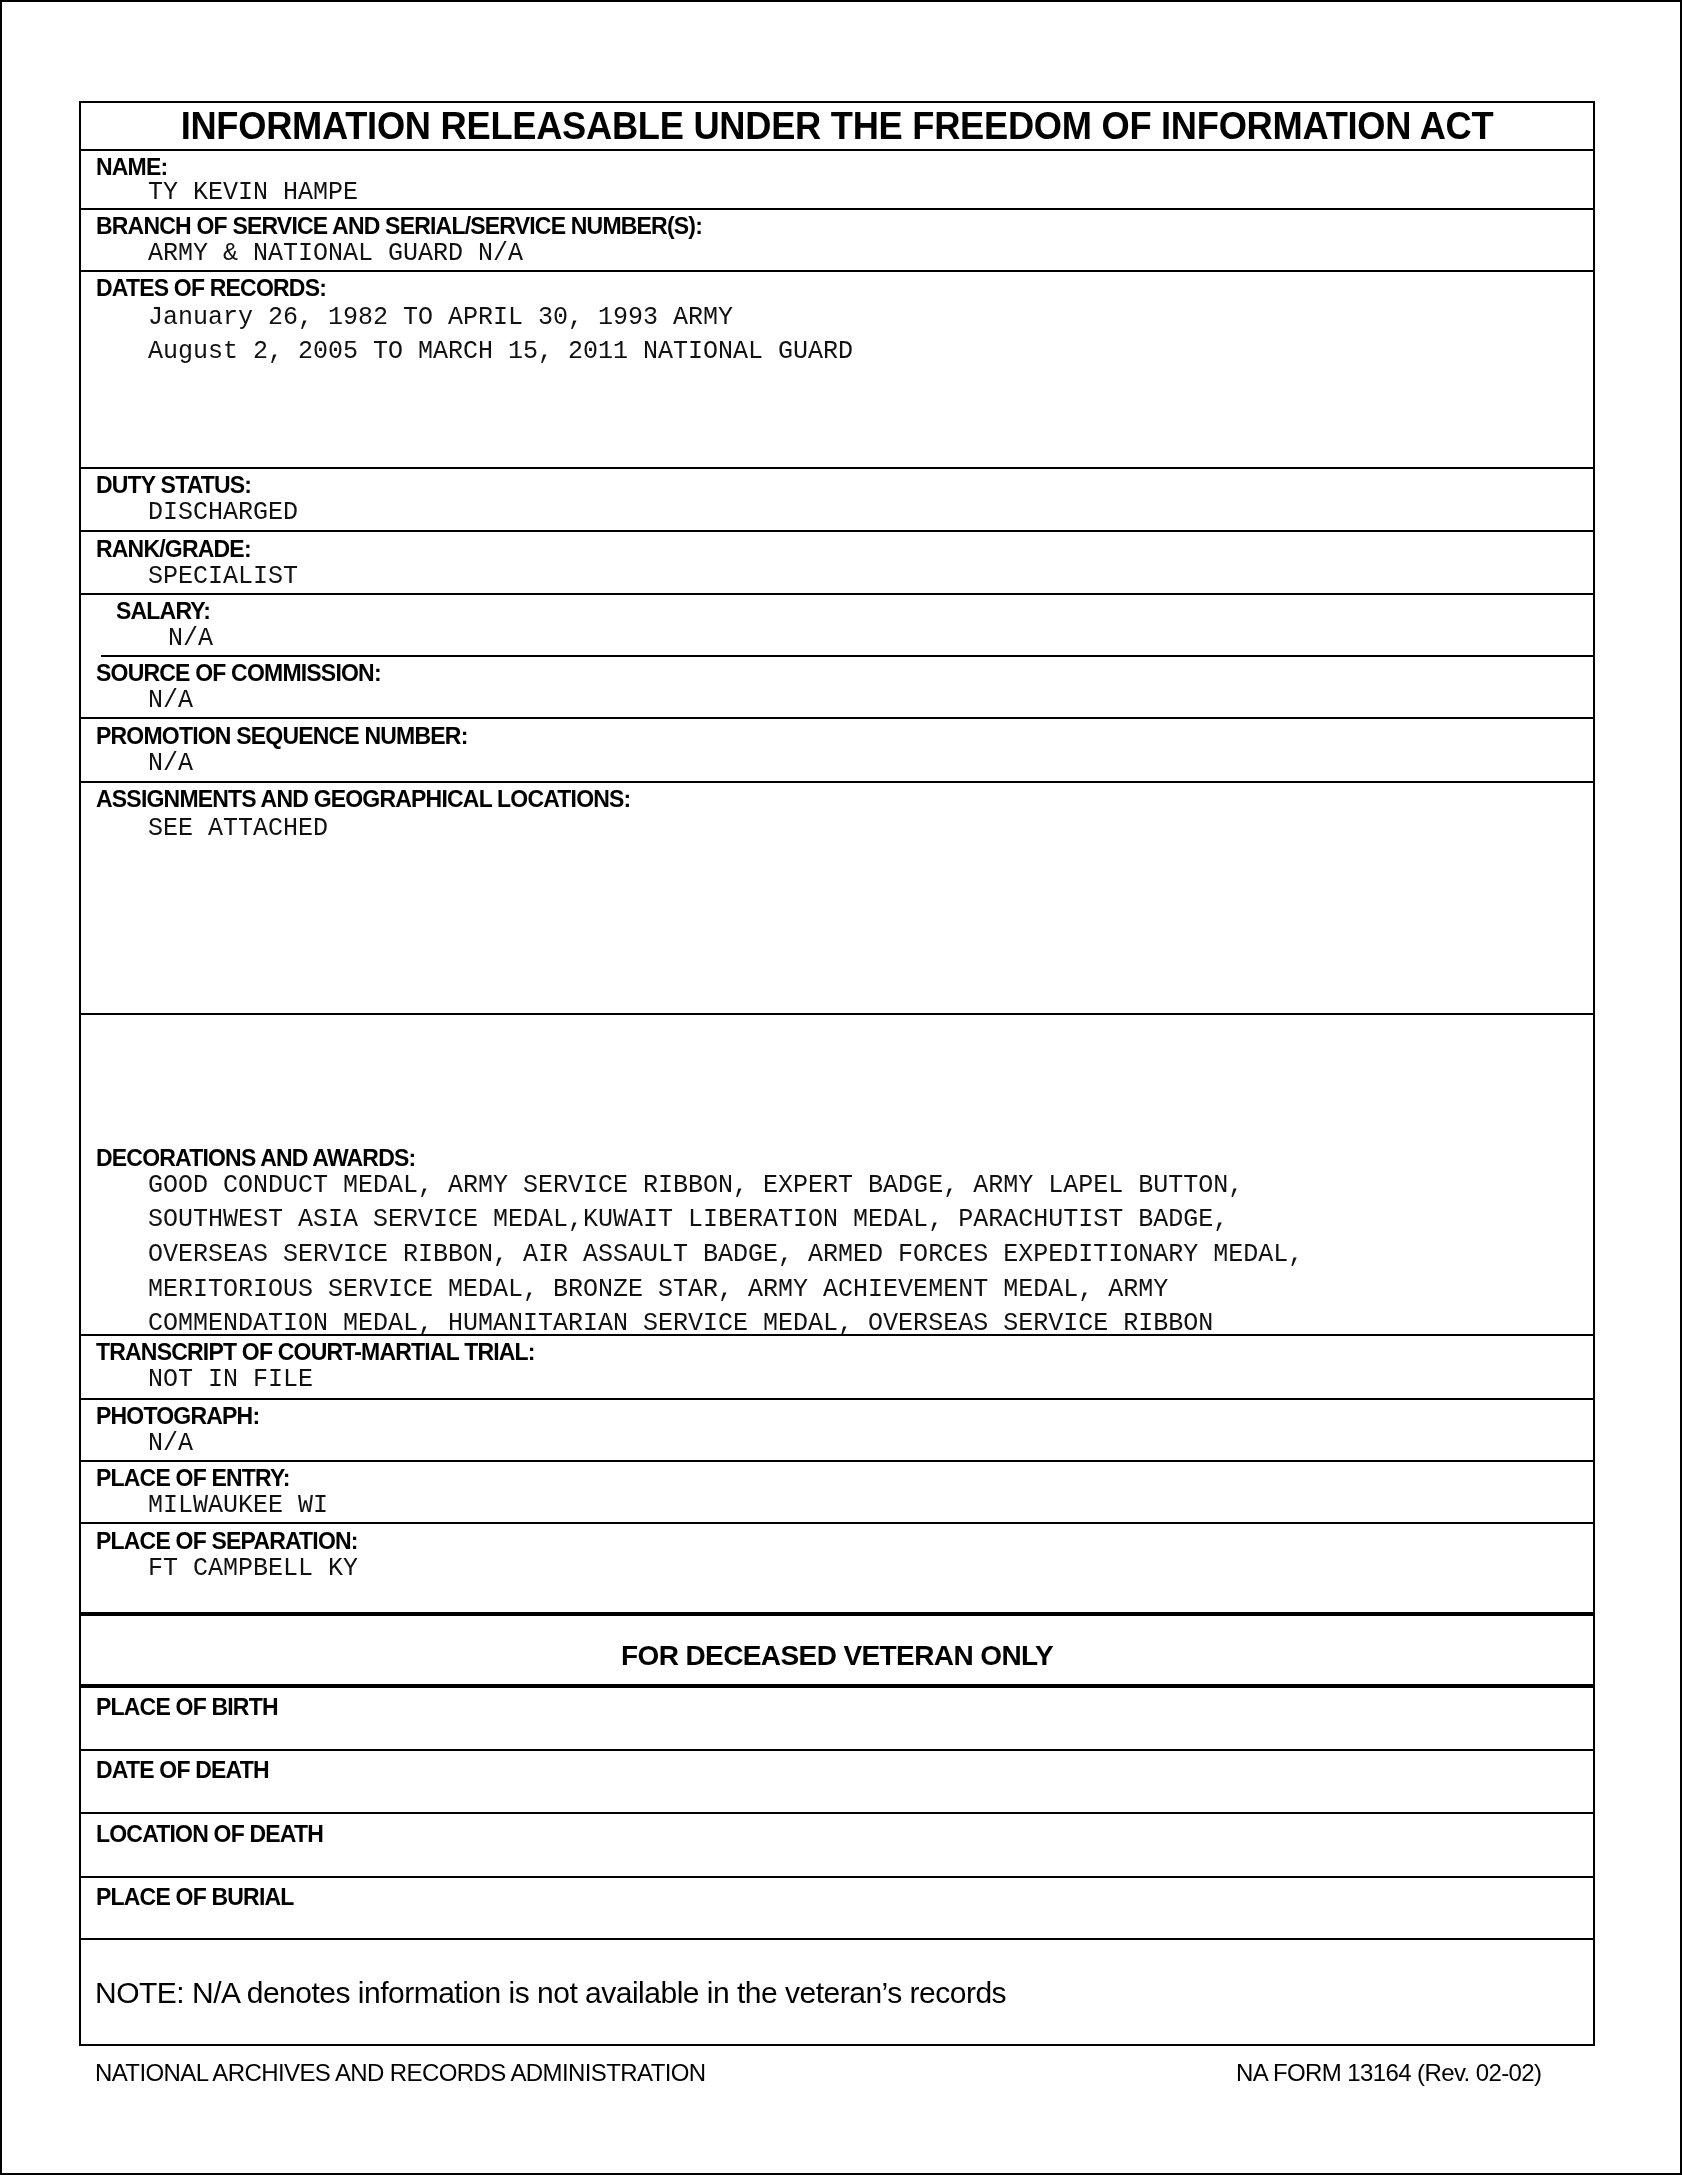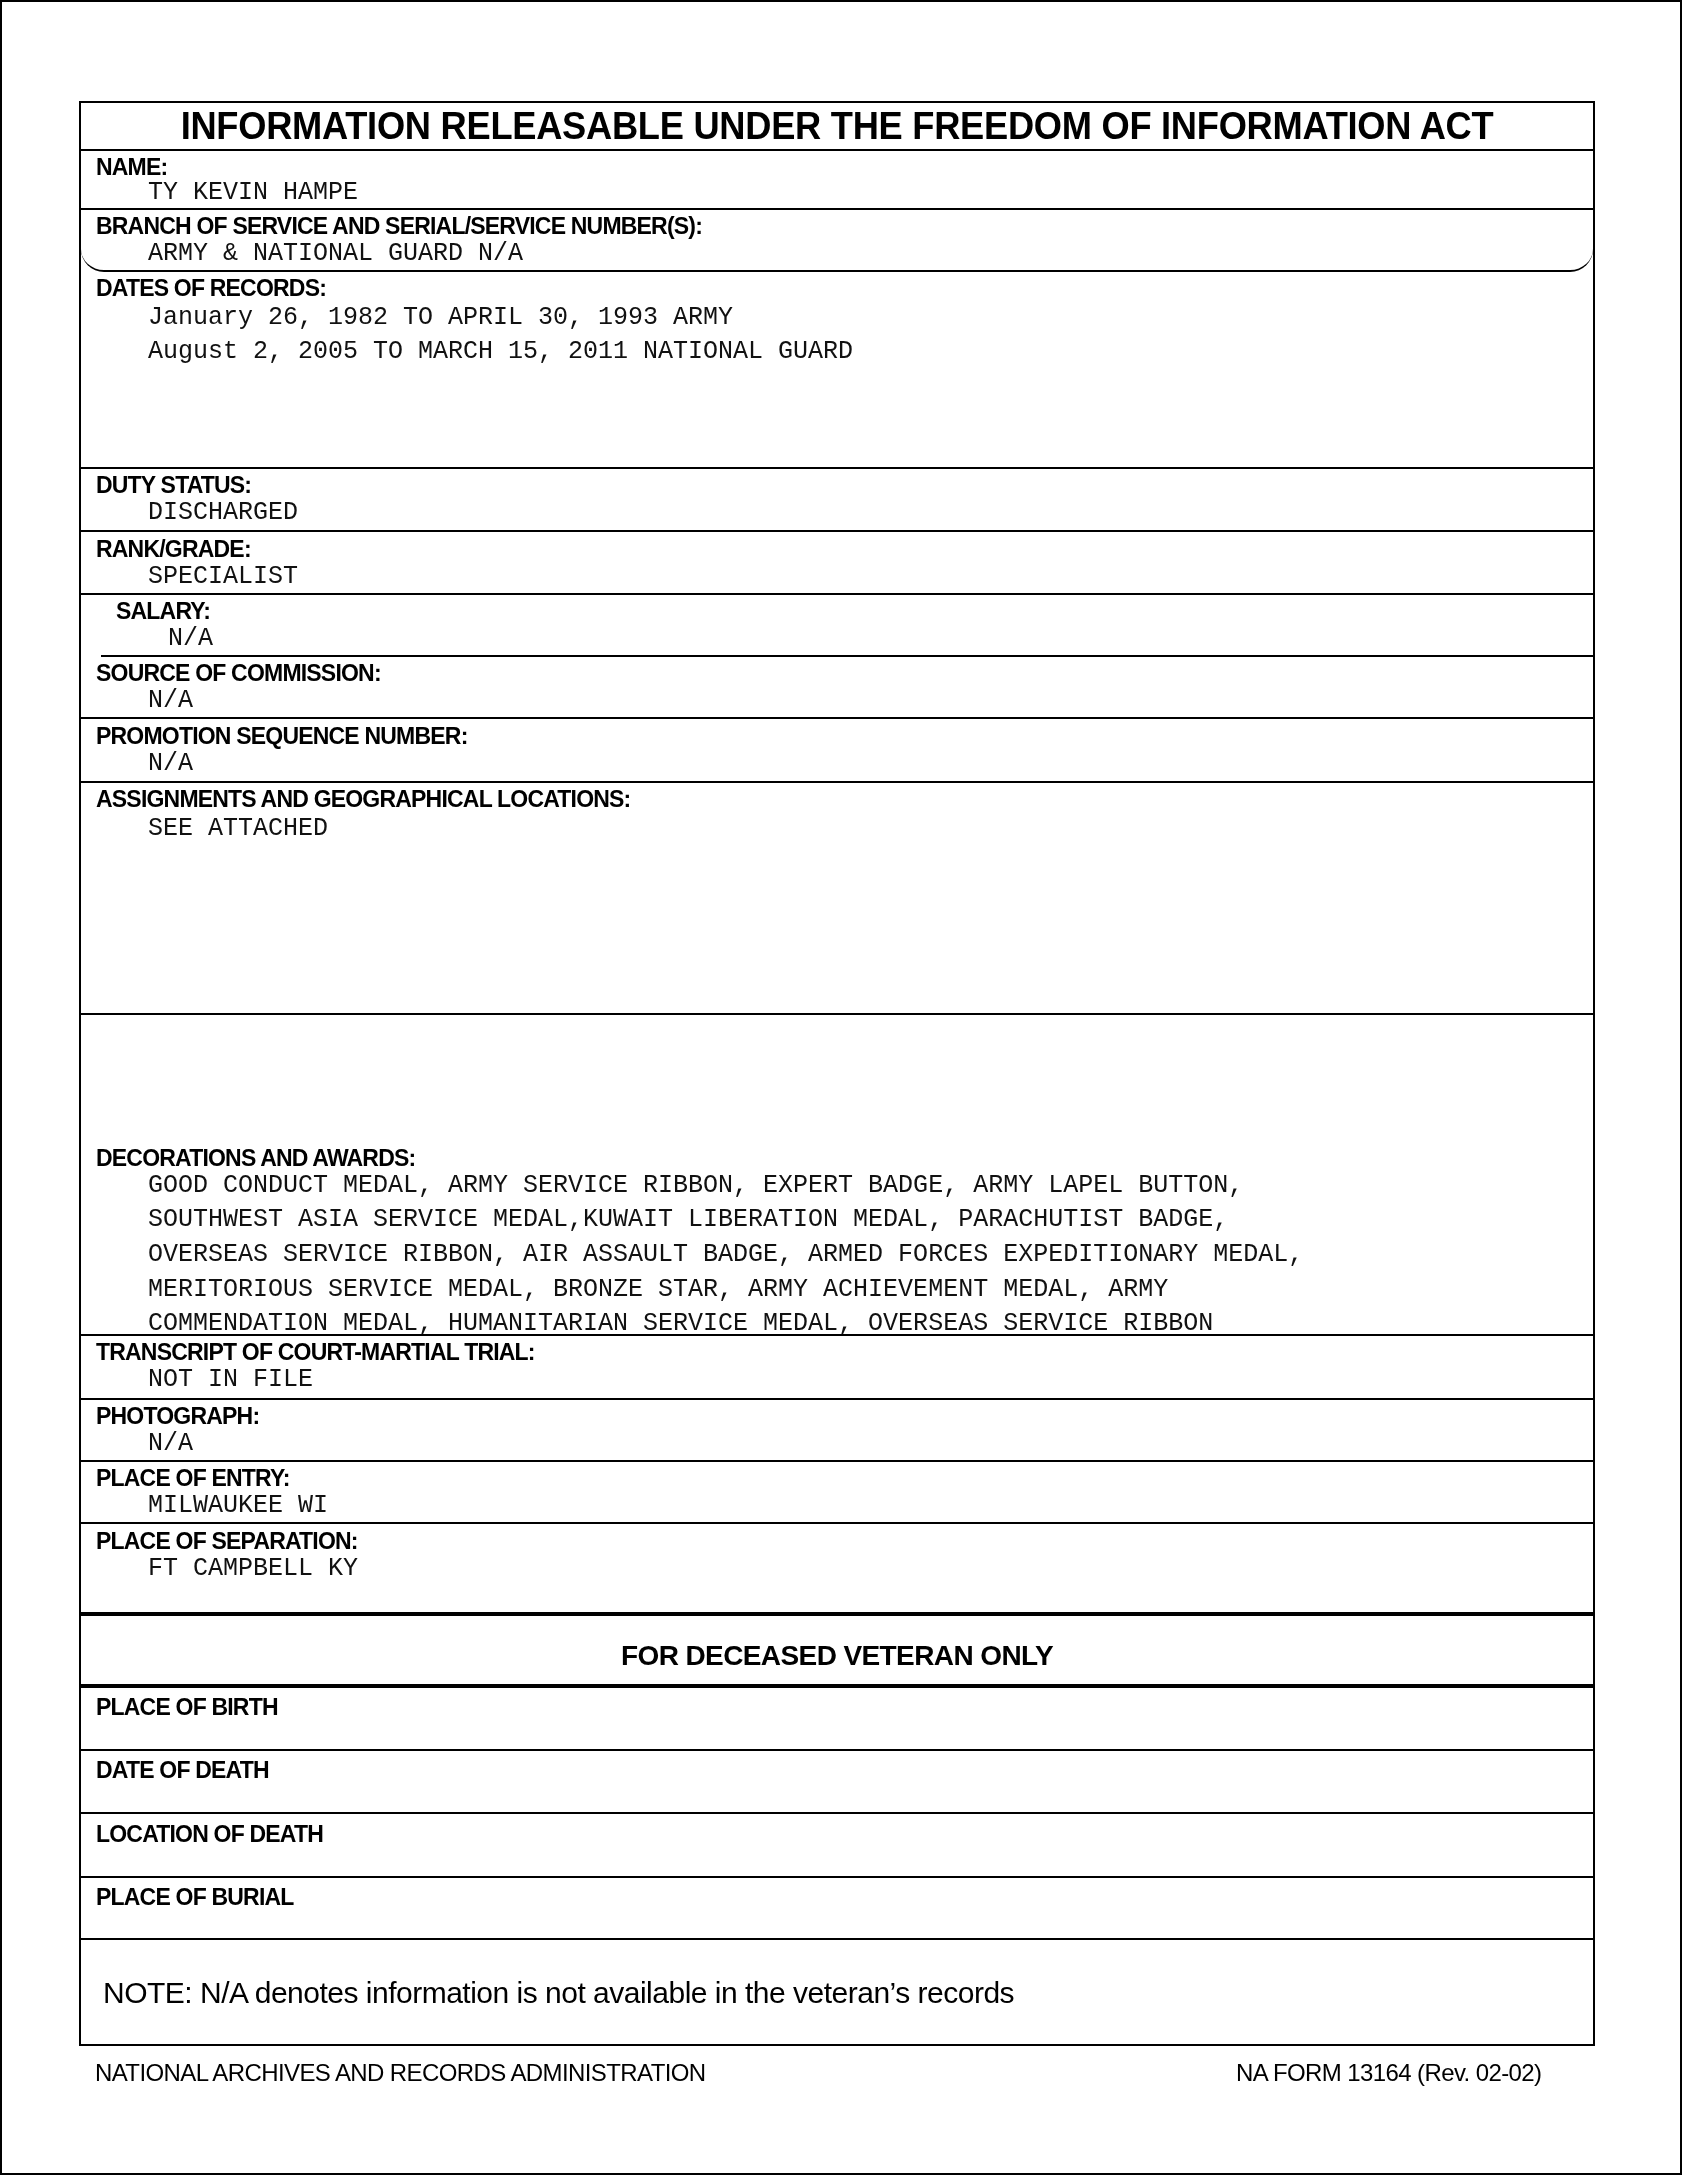--- a/index.html
+++ b/index.html
@@ -56,21 +56,21 @@
 
   <div class="row" style="top:0;height:48px;">
     <div class="title">INFORMATION RELEASABLE UNDER THE FREEDOM OF INFORMATION ACT</div>
   </div>
 
   <div class="row" style="top:48px;height:59px;">
     <div class="label">NAME:</div>
     <div class="value" style="top:24px;">TY KEVIN HAMPE</div>
   </div>
 
-  <div class="row" style="top:107px;height:62px;border-radius:23px;">
+  <div class="row" style="top:107px;height:62px;">
     <div class="label">BRANCH OF SERVICE AND SERIAL/SERVICE NUMBER(S):</div>
     <div class="value" style="top:26px;">ARMY &amp; NATIONAL GUARD N/A</div>
   </div>
 
   <div class="row" style="top:169px;height:197px;">
     <div class="label">DATES OF RECORDS:</div>
     <div class="value" style="top:28px;">January 26, 1982 TO APRIL 30, 1993 ARMY</div>
     <div class="value" style="top:62px;">August 2, 2005 TO MARCH 15, 2011 NATIONAL GUARD</div>
   </div>
 
@@ -151,20 +151,20 @@
   <div class="row" style="top:1775px;height:62px;">
     <div class="label" style="top:6px;">PLACE OF BURIAL</div>
     <div class="value" style="top:28px;"></div>
   </div>
 
   <div class="row" style="top:1712px;height:63px;">
     <div class="label" style="top:6px;">LOCATION OF DEATH</div>
     <div class="value" style="top:28px;"></div>
   </div>
 
-  <div class="row last" style="top:1837px;height:104px;margin-left:8px;">
+  <div class="row last" style="top:1837px;height:104px;">
     <div class="note">NOTE:  N/A denotes information is not available in the veteran’s records</div>
   </div>
 </div>
 
 <div class="footer" style="left:95px;">NATIONAL ARCHIVES AND RECORDS ADMINISTRATION</div>
 <div class="footer" style="left:1236px;">NA FORM 13164  (Rev. 02-02)</div>
 
 
 </body></html>

